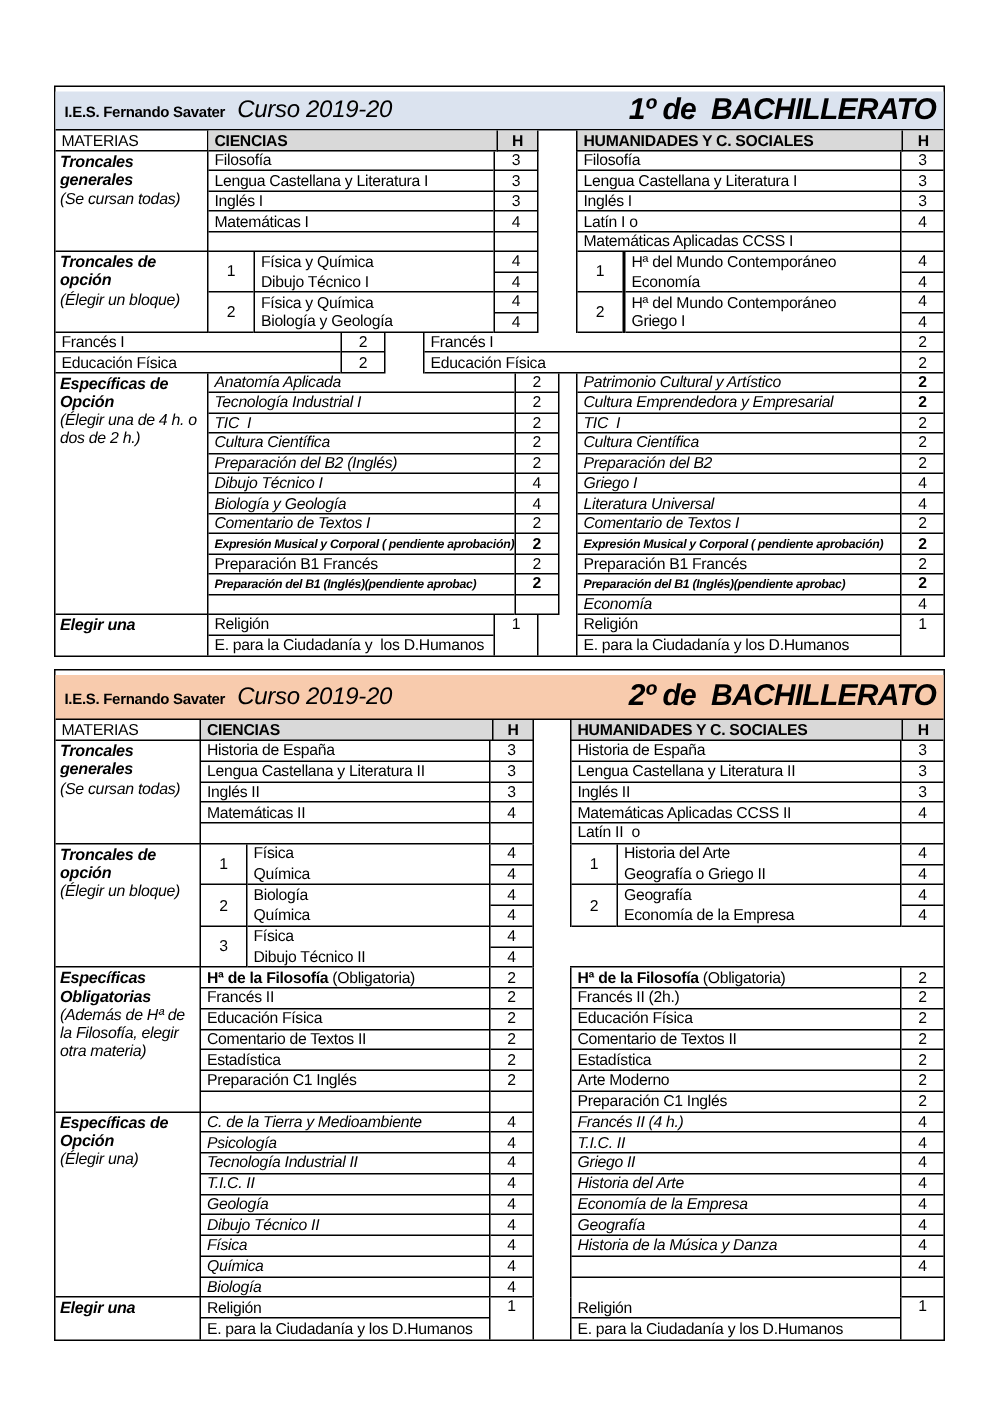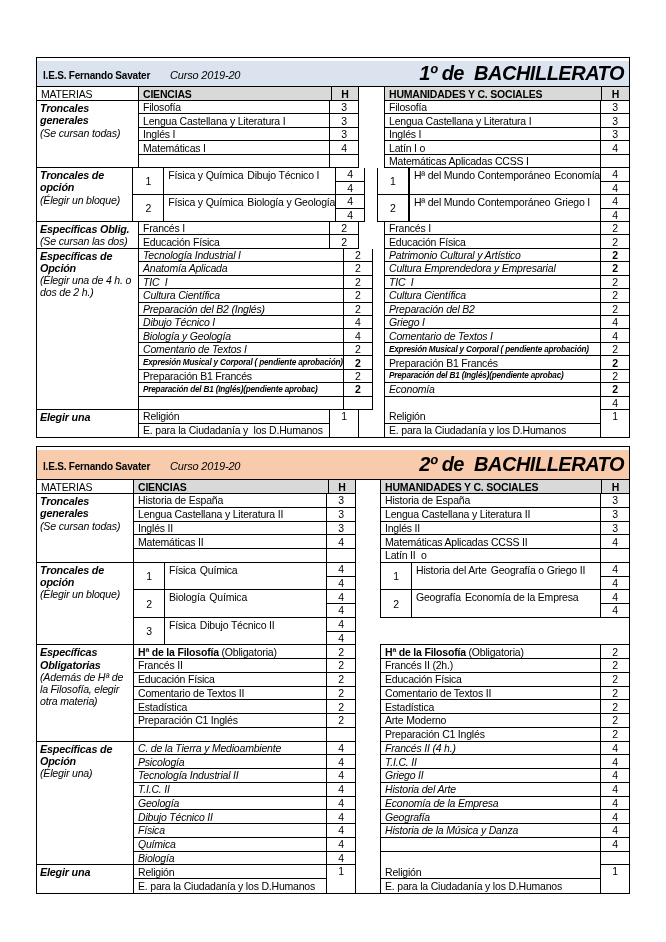--- a/index.html
+++ b/index.html
@@ -9,21 +9,21 @@
        padding-top:3px;background:#fff;box-sizing:border-box;}
   .t1{top:57px;--u:13.44px;}
   .t2{top:446px;--u:13.76px;}
 
   
   .band{display:flex;justify-content:space-between;align-items:center;
         padding:0 5px 0 6px;border-bottom:1.5px solid #000;}
   .t1 .band{height:25px;}
   .t2 .band{height:29px;}
   .school{font-weight:bold;font-size:10px;}
-  .course{font-style:italic;font-size:11px;margin-left:20px;}
+  .course{font-style:italic;font-size:16px;margin-left:8px;}
   .bigtitle{font-weight:bold;font-style:italic;font-size:20px;white-space:pre;letter-spacing:-0.5px;}
 
   
   .hdr{display:flex;align-items:stretch;}
   .hcell{height:14px;display:flex;align-items:center;font-size:10.5px;
          box-sizing:border-box;padding-left:4px;border-bottom:1px solid #000;}
   .gray{background:#d9d9d9;font-weight:bold;}
   .hmat{border-right:1px solid #000;}
   .t1 .hmat{width:102px;} .t2 .hmat{width:97px;}
   .hgrp{display:flex;text-align:right;}
@@ -58,21 +58,21 @@
         padding-left:4px;font-size:10.5px;white-space:pre;overflow:visible;}
   .hc{justify-content:center;padding:0;}
   .sp2{height:calc(var(--u)*2);align-items:flex-start;line-height:var(--u);}
   .bb{border-bottom:1px solid #000;}
   .it{font-style:italic;}
   .sm{font-size:8.2px;font-weight:bold;font-style:italic;}
   .hb{font-weight:bold;}
   .bold{font-weight:bold;}
   .numcell{height:calc(var(--u)*2);display:flex;align-items:center;justify-content:center;
            font-size:10.5px;box-sizing:border-box;}
-  .bcell{height:calc(var(--u)*2);display:flex;flex-direction:row;box-sizing:border-box;}
+  .bcell{height:calc(var(--u)*2);display:flex;flex-direction:column;box-sizing:border-box;}
   .bline{height:var(--u);display:flex;align-items:center;padding-left:4px;
          font-size:10.5px;white-space:pre;}
   .fill{flex:1;}
 </style>
 </head>
 <body>
 
 <div class="sheet">
 
   <div class="tbl t1">
@@ -179,24 +179,20 @@
             </div>
             <div class="hcol">
               <div class="cell hc bb">4</div>
               <div class="cell hc bb">4</div>
               <div class="cell hc bb">4</div>
               <div class="cell hc bb">4</div>
             </div>
           </div>
         </div>
         <div class="section">
-          <div class="label bb">
-            <div class="lt">Específicas Oblig.</div>
-            <div class="ln">(Se cursan las dos)</div>
-          </div>
           <div class="half left">
             <div class="names">
               <div class="cell bb">Francés I</div>
               <div class="cell bb">Educación Física</div>
             </div>
             <div class="hcol">
               <div class="cell hc bb">2</div>
               <div class="cell hc bb">2</div>
             </div>
           </div>
@@ -212,22 +208,22 @@
             </div>
           </div>
         </div>
         <div class="section">
           <div class="label bb">
             <div class="lt">Específicas de Opción</div>
             <div class="ln">(Élegir una de 4 h. o dos de 2 h.)</div>
           </div>
           <div class="half left">
             <div class="names">
+              <div class="cell it bb">Anatomía Aplicada</div>
               <div class="cell it bb">Tecnología Industrial I</div>
-              <div class="cell it bb">Anatomía Aplicada</div>
               <div class="cell it bb">TIC  I</div>
               <div class="cell it bb">Cultura Científica</div>
               <div class="cell it bb">Preparación del B2 (Inglés)</div>
               <div class="cell it bb">Dibujo Técnico I</div>
               <div class="cell it bb">Biología y Geología</div>
               <div class="cell it bb">Comentario de Textos I</div>
               <div class="cell sm bb">Expresión Musical y Corporal ( pendiente aprobación)</div>
               <div class="cell bb">Preparación B1 Francés</div>
               <div class="cell sm bb">Preparación del B1 (Inglés)(pendiente aprobac)</div>
               <div class="cell bb"></div>
@@ -249,20 +245,21 @@
           </div>
           <div class="spacer"></div>
           <div class="half right">
             <div class="names">
               <div class="cell it bb">Patrimonio Cultural y Artístico</div>
               <div class="cell it bb">Cultura Emprendedora y Empresarial</div>
               <div class="cell it bb">TIC  I</div>
               <div class="cell it bb">Cultura Científica</div>
               <div class="cell it bb">Preparación del B2</div>
               <div class="cell it bb">Griego I</div>
+              <div class="cell it bb">Literatura Universal</div>
               <div class="cell it bb">Comentario de Textos I</div>
               <div class="cell sm bb">Expresión Musical y Corporal ( pendiente aprobación)</div>
               <div class="cell bb">Preparación B1 Francés</div>
               <div class="cell sm bb">Preparación del B1 (Inglés)(pendiente aprobac)</div>
               <div class="cell it bb">Economía</div>
             </div>
             <div class="hcol">
               <div class="cell hc hb bb">2</div>
               <div class="cell hc hb bb">2</div>
               <div class="cell hc bb">2</div>

